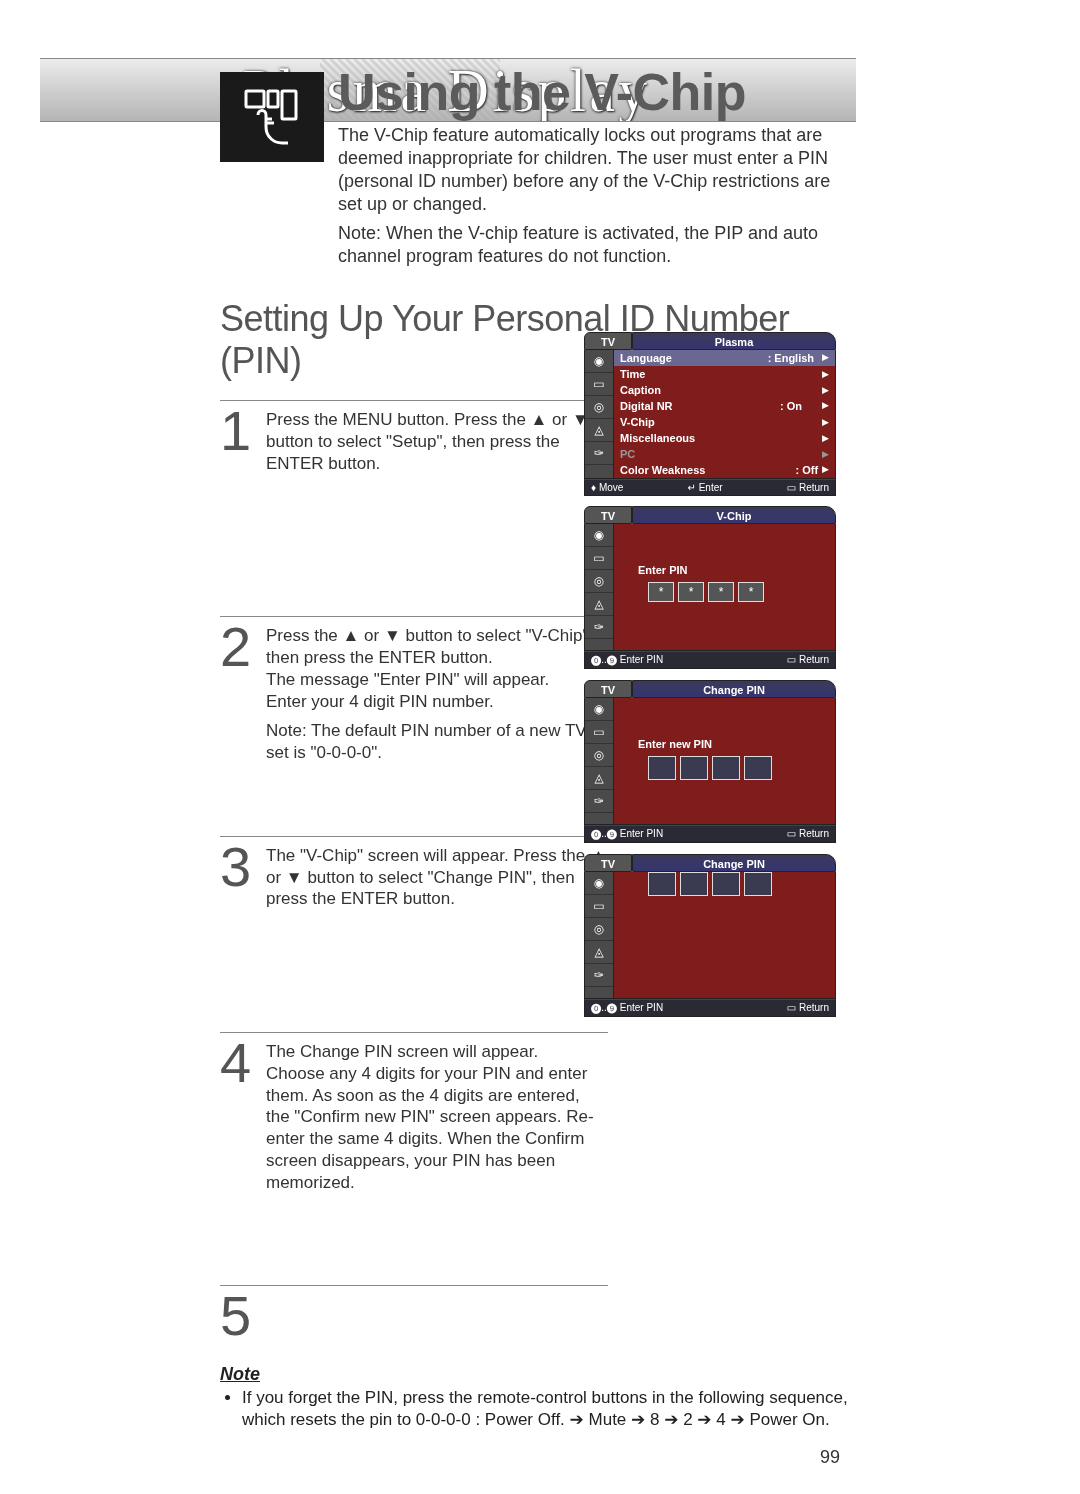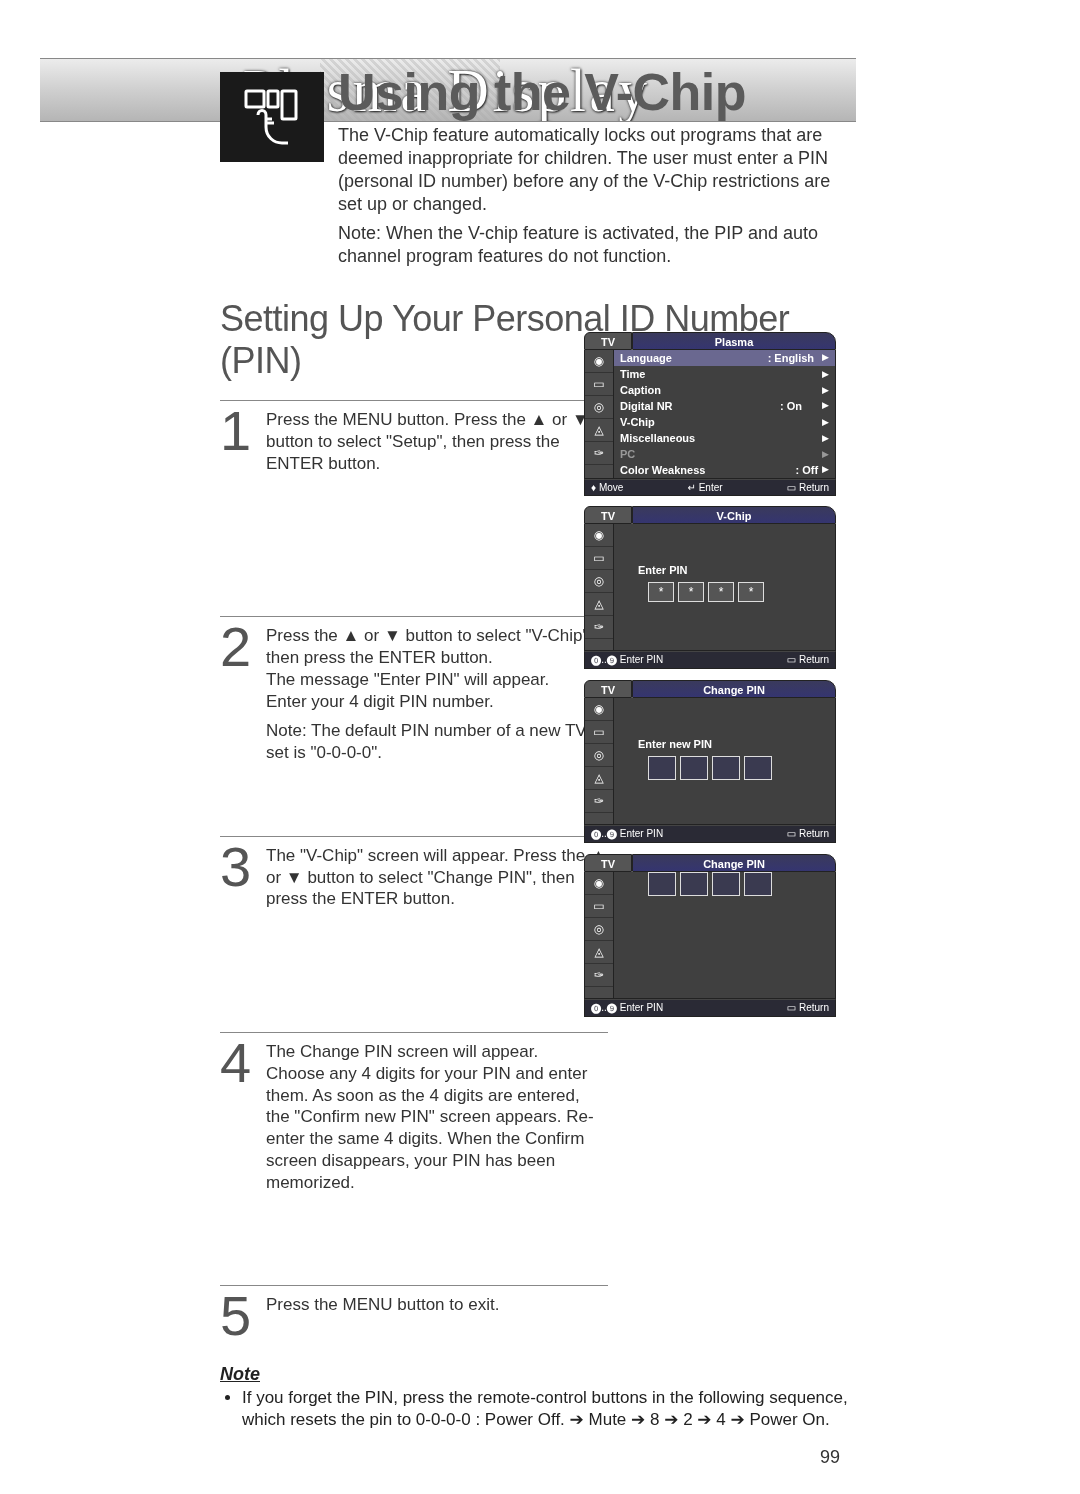--- a/index.html
+++ b/index.html
@@ -20,21 +20,21 @@
   .step-body { font-size:17px; line-height:1.28; color:#333; padding-top:2px;}
   .step-body p { margin:0 0 8px 0;}
   .onscreen-col { position:absolute; left:584px; width:252px; }
   .osd { width:252px; font-size:11px; color:#fff; font-family:Arial, sans-serif; }
   .osd-head { display:flex; height:18px; }
   .osd-head .tv { background:#555; width:46px; text-align:center; font-weight:bold; font-size:11px; line-height:18px; border-radius:6px 0 0 0; border:1px solid #222;}
   .osd-head .ttl { flex:1; background:linear-gradient(#3a3a5c,#353570); text-align:center; font-size:11px; font-weight:bold; line-height:18px; border-radius:0 10px 0 0; border:1px solid #222;}
   .osd-body { display:flex; border:1px solid #222; border-top:none;}
   .osd-side { width:28px; background:#4a4a4a; display:flex; flex-direction:column; border-right:1px solid #222;}
   .osd-side span { height:22px; border-bottom:1px solid #333; display:flex; align-items:center; justify-content:center; font-size:12px;}
-  .osd-main { flex:1; background:#404040; font-size:11px; position:relative;}
+  .osd-main { flex:1; background:#7f1d1d; font-size:11px; position:relative;}
   .menu-row { display:flex; padding:1px 6px; justify-content:space-between; align-items:center; height:14px;}
   .menu-row.sel { background:#6a6890;}
   .menu-row.dim { color:#999;}
   .arrow-r { font-size:9px;}
   .osd-foot { background:#2a2a35; font-size:10px; padding:2px 6px; display:flex; justify-content:space-between; border:1px solid #222; border-top:1px solid #444;}
   .pin-label { padding:40px 0 6px 24px; font-weight:bold; font-size:11px;}
   .pin-boxes { display:flex; gap:4px; margin-left:34px; }
   .pin-box { width:24px; height:18px; border:1px solid #ddd; background:#555; text-align:center; line-height:18px; font-size:12px;}
   .pin-box.empty { background:#3a3a50; height:22px; width:26px;}
   .osd-main.tall { min-height:126px;}
@@ -111,23 +111,20 @@
       <div class="step-body">
           <p style="white-space:pre-line">The Change PIN screen will appear.
 Choose any 4 digits for your PIN and enter them. As soon as the 4 digits are entered, the "Confirm new PIN" screen appears. Re-enter the same 4 digits. When the Confirm screen disappears, your PIN has been memorized.</p>
         </div>
     </div>
 
     <div style="height:60px"></div>
 
     <div class="step">
       <div class="step-num">5</div>
-      <div class="step-body">
-          <p>Press the MENU button to exit.</p>
-        </div>
     </div>
   </div>
 
   <div class="onscreen-col" style="top:332px">
     <div class="osd">
       <div class="osd-head">
         <div class="tv">TV</div>
         <div class="ttl">Plasma</div>
       </div>
       <div class="osd-body">

